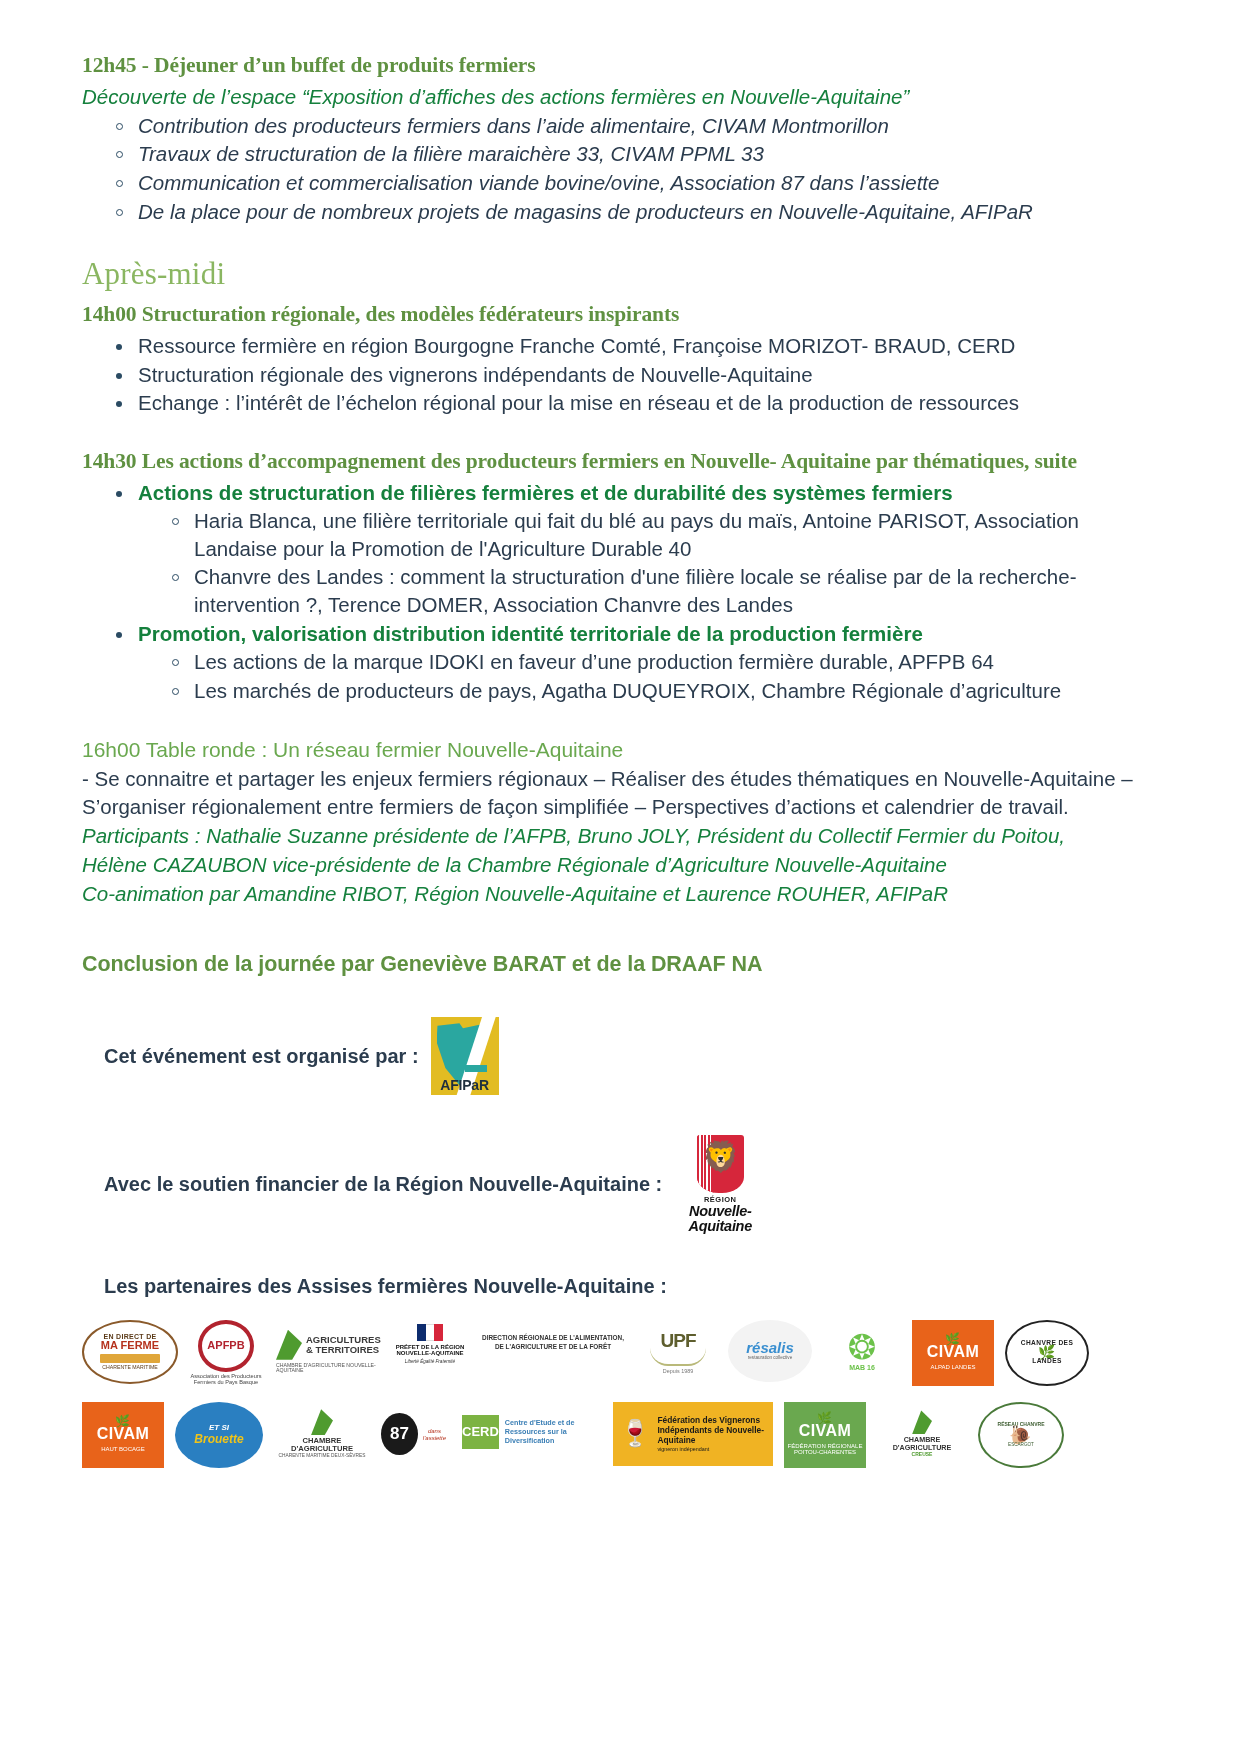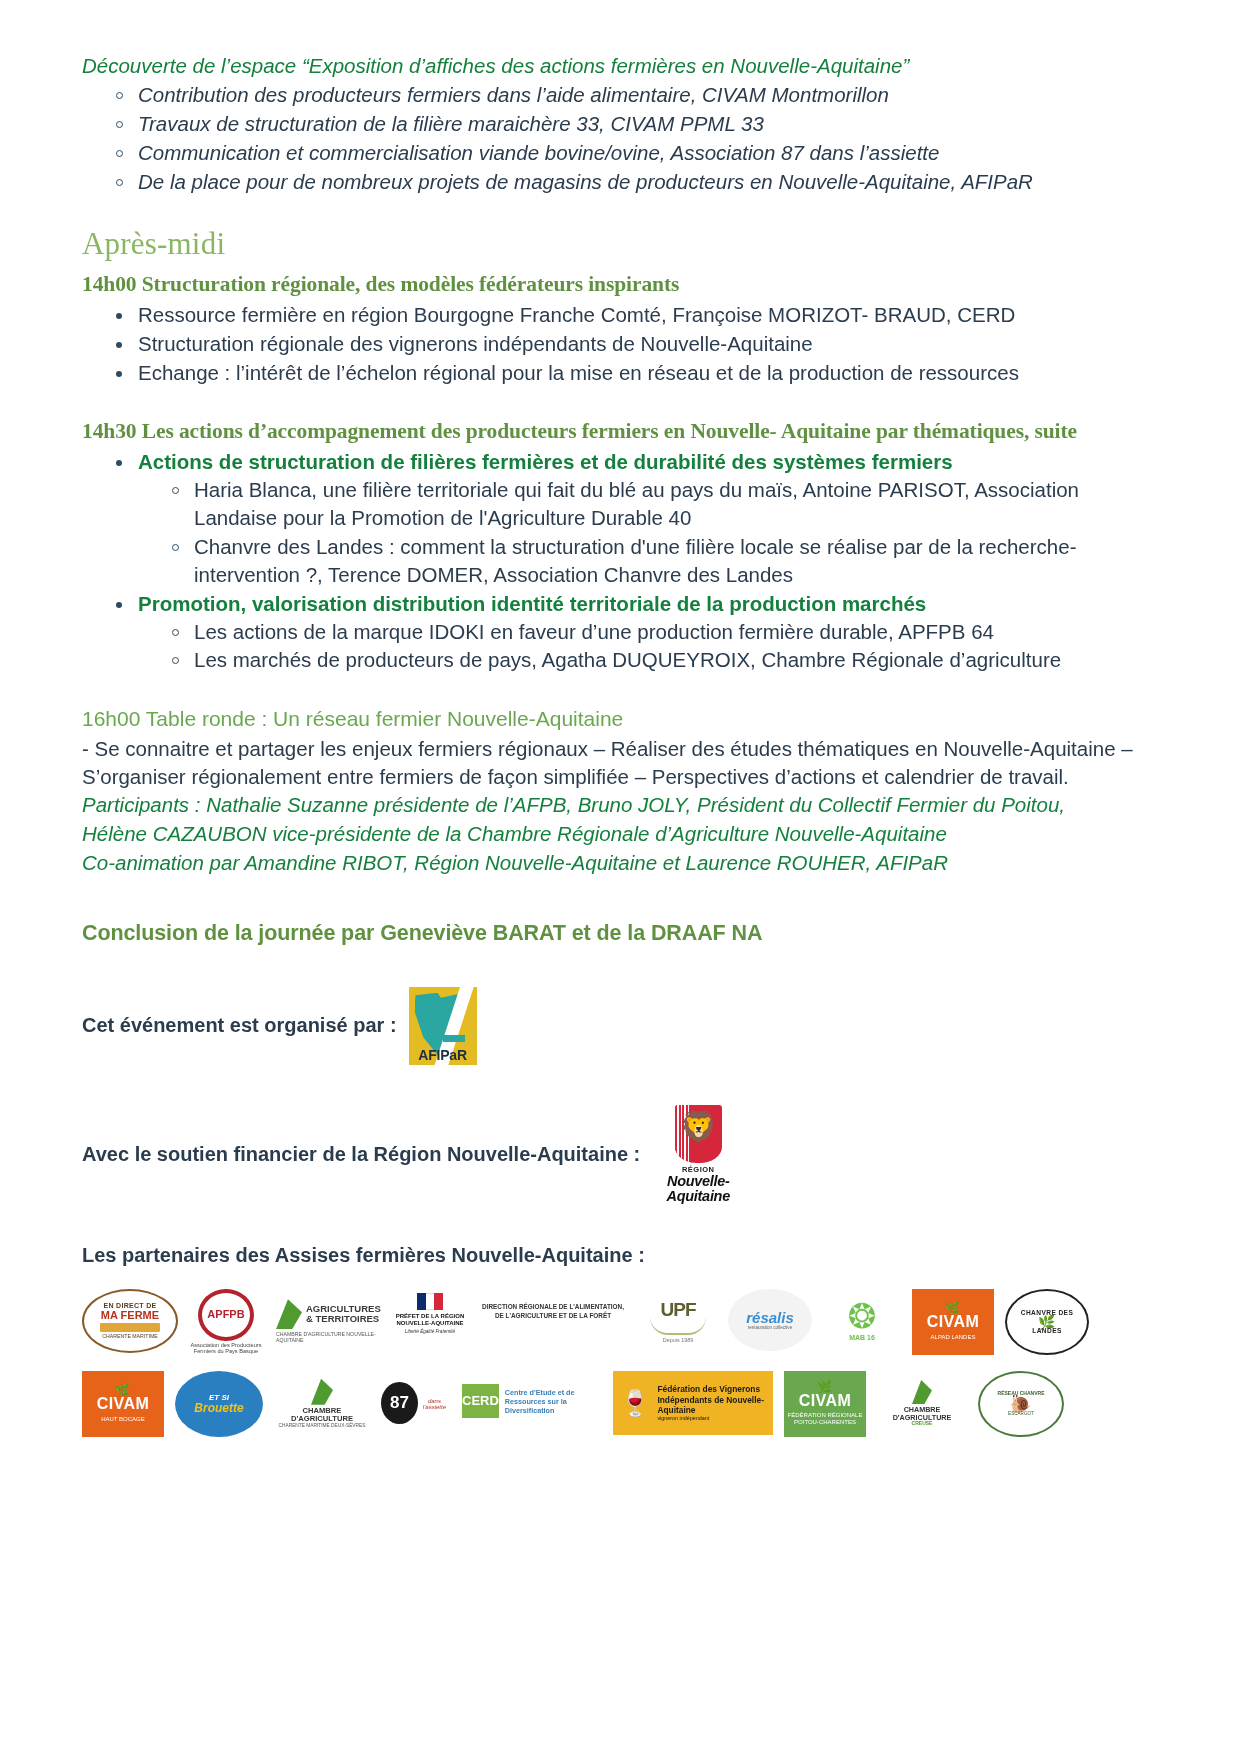--- a/index.html
+++ b/index.html
@@ -132,20 +132,21 @@
   .sponsor-row {
     display: flex;
     align-items: center;
     gap: 12px;
   }
   .sponsor-label {
     font-weight: bold;
     font-size: 20px;
     color: #2b3c4e;
     white-space: nowrap;
+    margin-left: 22px;
   }
   .afipar-logo {
     width: 68px;
     height: 78px;
     background: #e2bc22;
     position: relative;
     overflow: hidden;
     flex: none;
   }
   .afipar-logo .teal {
@@ -429,20 +430,21 @@
 
   .lg-civam-hb { background: #e8631a; }
 </style>
 </head>
 <body>
 
 <div class="page">
   <div class="content">
 
     <div class="block">
+      <div class="h-green-bold">12h45 - Déjeuner d’un buffet de produits fermiers</div>
       <div class="italic-line">Découverte de l’espace “Exposition d’affiches des actions fermières en Nouvelle-Aquitaine”</div>
       <ul class="lvl2 italic">
         <li>Contribution des producteurs fermiers dans l’aide alimentaire, CIVAM Montmorillon</li>
         <li>Travaux de structuration de la filière maraichère 33, CIVAM PPML 33</li>
         <li>Communication et commercialisation viande bovine/ovine, Association 87 dans l’assiette</li>
         <li>De la place pour de nombreux projets de magasins de producteurs en Nouvelle-Aquitaine, AFIPaR</li>
       </ul>
     </div>
 
     <div class="gap-md"></div>
@@ -464,21 +466,21 @@
       <div class="h-green-bold"> 14h30 Les actions d’accompagnement des producteurs fermiers en Nouvelle- Aquitaine par thématiques, suite</div>
       <ul class="lvl1">
         <li>
           <span class="navy-bold">Actions de structuration de filières fermières et de durabilité des systèmes fermiers</span>
           <ul class="lvl2">
             <li>Haria Blanca, une filière territoriale qui fait du blé au pays du maïs, Antoine PARISOT, Association Landaise pour la Promotion de l'Agriculture Durable 40</li>
             <li>Chanvre des Landes : comment la structuration d'une filière locale se réalise par de la recherche-intervention ?, Terence DOMER, Association Chanvre des Landes</li>
           </ul>
         </li>
         <li>
-          <span class="navy-bold">Promotion, valorisation distribution identité territoriale de la production marchés</span>
+          <span class="navy-bold">Promotion, valorisation distribution identité territoriale de la production fermière</span>
           <ul class="lvl2">
             <li>Les actions de la marque IDOKI en faveur d’une production fermière durable, APFPB 64</li>
             <li>Les marchés de producteurs de pays, Agatha DUQUEYROIX, Chambre Régionale d’agriculture</li>
           </ul>
         </li>
       </ul>
     </div>
 
     <div class="gap-md"></div>
 

